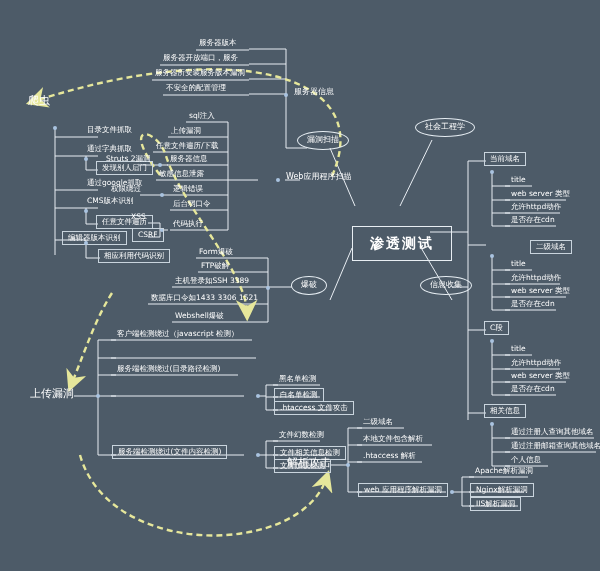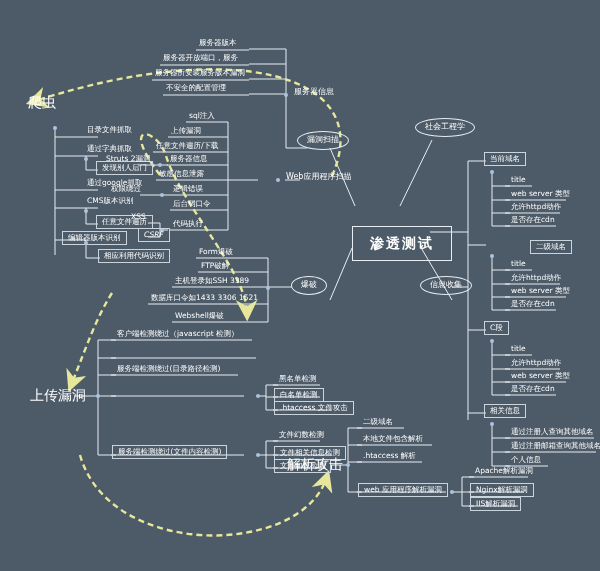--- a/index.html
+++ b/index.html
@@ -16,21 +16,21 @@
 
   
   .node{
     position:absolute;
     white-space:nowrap;
     color:#ffffff;
     line-height:1.1;
   }
   .t8{font-size:7.5px;}
   .t85{font-size:8px;}
-  .t11{font-size:14px;}
+  .t11{font-size:11px;}
 
   
   .leaf{padding:0 3px 1px 3px;}
 
   
   .boxed{
     border:1px solid #c9d4dd;
     padding:2px 5px 2px 5px;
     background:transparent;
   }
@@ -290,21 +290,21 @@
   <div class="node t8 leaf" style="left:167px;top:155px;">服务器信息</div>
   <div class="node t8 leaf" style="left:103px;top:155px;">Struts 2漏洞</div>
   <div class="node t8 leaf" style="left:156px;top:170px;">敏感信息泄露</div>
   <span class="dot" style="left:160px;top:193px;"></span>
   <div class="node t8 leaf" style="left:170px;top:185px;">逻辑错误</div>
   <div class="node t8 leaf" style="left:108px;top:185px;">权限绕过</div>
   <div class="node t8 leaf" style="left:170px;top:200px;">后台弱口令</div>
   <span class="dot" style="left:160px;top:228px;"></span>
   <div class="node t8 leaf" style="left:170px;top:220px;">代码执行</div>
   <div class="node t8 leaf" style="left:128px;top:213px;">XSS</div>
-  <div class="node t8 boxed" style="left:138px;top:228px;font-style:italic;">CSRF</div>
+  <div class="node t8 boxed" style="left:132px;top:228px;">CSRF</div>
 
   <div class="node t85 ellipse" style="left:297px;top:131px;">漏洞扫描</div>
   <div class="node t85 ellipse" style="left:415px;top:118px;">社会工程学</div>
 
   <div class="node t85 ellipse" style="left:291px;top:276px;">爆破</div>
   <span class="dot" style="left:266px;top:286px;"></span>
   <div class="node t8 leaf" style="left:196px;top:248px;">Form爆破</div>
   <div class="node t8 leaf" style="left:198px;top:262px;">FTP破解</div>
   <div class="node t8 leaf" style="left:172px;top:277px;">主机登录如SSH 3389</div>
   <div class="node t8 leaf" style="left:148px;top:294px;">数据库口令如1433 3306 1521</div>

